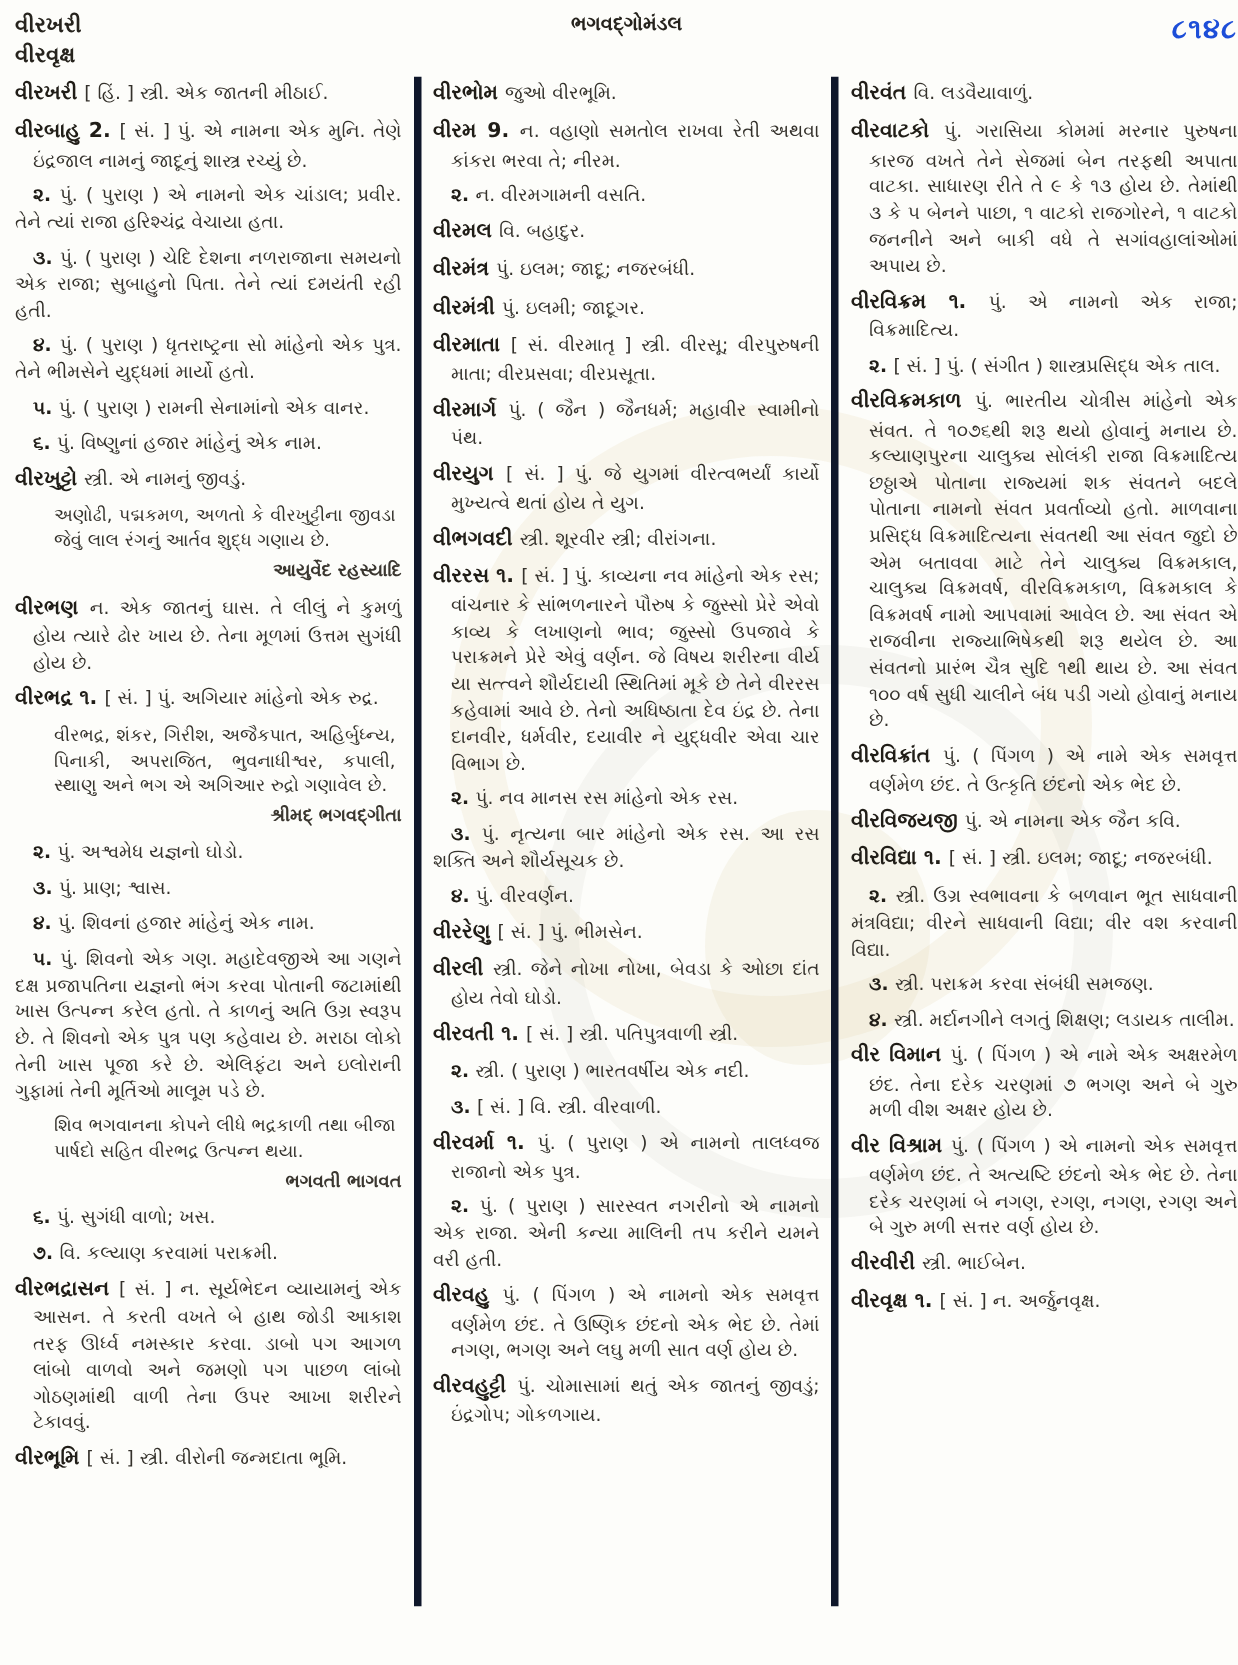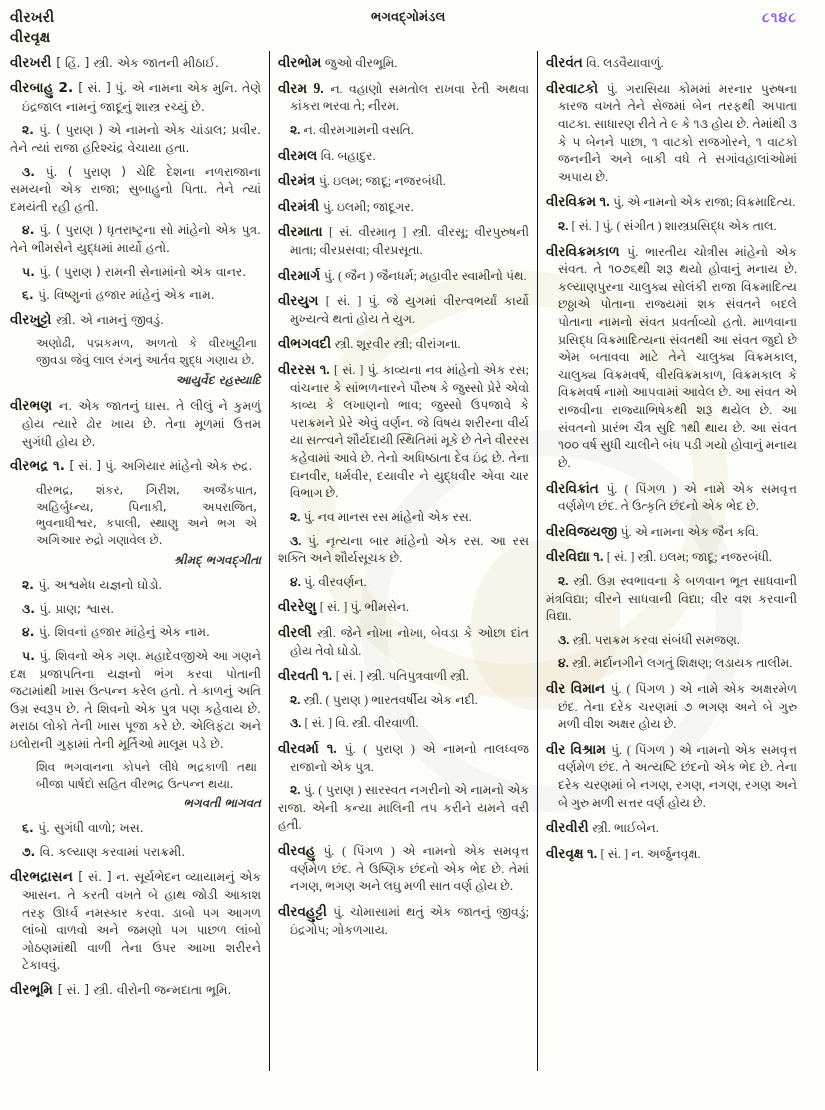--- a/index.html
+++ b/index.html
@@ -5,41 +5,41 @@
 <style>
   html,body{margin:0;padding:0;}
   body{
     width:825px;height:1110px;
     background:#fdfdfa;
     font-family:"DejaVu Sans", sans-serif;
     color:#34312b;
     position:relative;
     overflow:hidden;
   }
-  .page{position:relative;z-index:2;padding:8px 28px 0 10px;height:1102px;box-sizing:border-box;}
+  .page{position:relative;z-index:2;padding:8px 0 0 10px;height:1102px;box-sizing:border-box;}
   
   .hdr{display:flex;justify-content:space-between;align-items:flex-start;margin-bottom:4px;}
   .guide{display:flex;flex-direction:column;line-height:1.35;}
   .guide b{font-size:14.5px;font-weight:bold;color:#26231d;}
   .hdr-title{font-size:13px;font-weight:bold;margin-top:1px;color:#26231d;}
-  .hdr-page{font-size:14px;font-weight:bold;margin-top:1px;color:#8b5cf6;letter-spacing:1px;}
+  .hdr-page{font-size:18px;font-weight:bold;margin-top:1px;color:#1d4ed8;letter-spacing:1px;}
   
   .cols{display:flex;align-items:stretch;height:1020px;overflow:hidden;}
   .column{flex:1 1 0;padding:2px 8px 0 8px;overflow:hidden;}
   .column:first-child{padding-left:0;}
   .column:last-child{padding-right:0;}
-  .column + .column{border-left:1px solid #0f172a;font-family:Liberation Serif, serif;}
+  .column + .column{border-left:5px solid #0f172a;}
   
   p{margin:0 0 6px 0;font-size:12.4px;line-height:1.42;text-align:justify;}
   p.entry{padding-left:12px;text-indent:-12px;}
   p.sense{text-indent:12px;}
   .headword{font-weight:bold;font-size:13.6px;color:#201d17;}
   .sense-num{font-weight:bold;color:#201d17;}
   p.quote{margin-left:26px;margin-right:4px;font-size:11.9px;text-align:justify;}
-  p.citation{text-align:right;font-size:11.9px;font-weight:bold;margin-top:-3px;margin-bottom:7px;color:#3a362f;font-style:italic;}
+  p.citation{text-align:right;font-size:11.9px;font-weight:bold;margin-top:-3px;margin-bottom:7px;color:#3a362f;}
   
   .wm{position:absolute;z-index:1;pointer-events:none;}
   .wm-ring1{left:300px;top:270px;width:360px;height:360px;border-radius:50%;border:34px solid rgba(214,190,138,0.13);}
   .wm-ring2{left:360px;top:430px;width:330px;height:330px;border-radius:50%;border:26px solid rgba(190,190,185,0.12);}
   .wm-blob{left:470px;top:540px;width:150px;height:170px;border-radius:48% 52% 55% 45%/55% 45% 52% 48%;background:rgba(216,196,150,0.14);}
 </style>
 </head>
 <body>
 
 <div class="wm wm-ring1"></div>

